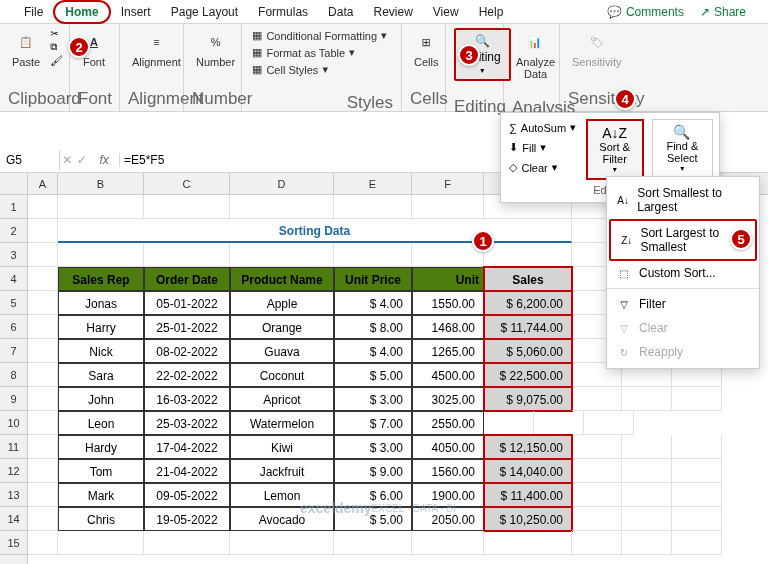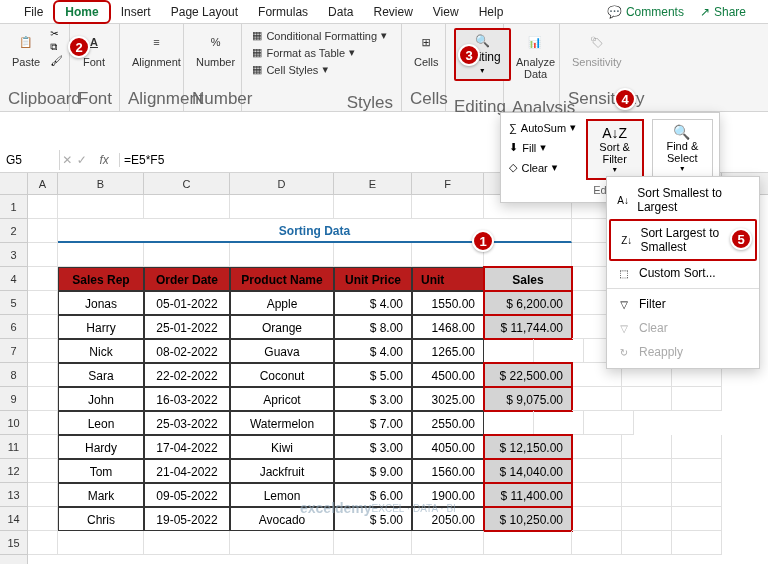--- a/index.html
+++ b/index.html
@@ -1,19 +1,19 @@
 <!DOCTYPE html>
 <html><head>
 <meta charset="utf-8">
 <style>
 * { box-sizing: border-box; margin: 0; padding: 0; font-family: 'Segoe UI', Arial, sans-serif; }
 body { background: #fff; width: 768px; height: 564px; overflow: hidden; position: relative; font-size: 12px; }
 .menubar { display: flex; background: #fff; border-bottom: 1px solid #d4d4d4; height: 24px; align-items: center; padding: 0 14px; }
 .menubar .tab { padding: 3px 10px; cursor: pointer; color: #222; }
-.menubar .tab.active { border: 2px solid #c00000; border-radius: 6px; background: #fff; font-weight: 600; color: #107c41; }
+.menubar .tab.active { border: 2px solid #c00000; border-radius: 12px; background: #fff; font-weight: 600; color: #107c41; }
 .menubar .spacer { flex: 1; }
 .menubar .right-btn { padding: 2px 8px; color: #107c41; display: flex; align-items: center; gap: 4px; }
 .ribbon { display: flex; border-bottom: 1px solid #d4d4d4; height: 88px; background: #f5f5f5; position: relative; }
 .rgroup { border-right: 1px solid #d4d4d4; padding: 4px 8px 2px 8px; display: flex; flex-direction: column; justify-content: space-between; }
 .rgroup .label { text-align: right; font-size: 17px; color: #666; margin-top: 16px; }
 .rgroup .items { display: flex; gap: 6px; align-items: flex-start; flex: 1; }
 .ritem { display: flex; flex-direction: column; align-items: center; gap: 2px; padding: 2px 4px; font-size: 11px; color: #333; }
 .ritem .icon-lg { width: 24px; height: 24px; display: flex; align-items: center; justify-content: center; }
 .styles-col { display: flex; flex-direction: column; gap: 2px; font-size: 11px; color: #333; }
 .styles-col div { display: flex; align-items: center; gap: 4px; padding: 1px 2px; }
@@ -25,21 +25,21 @@
 .sheet { display: flex; height: calc(100% - 138px); overflow: hidden; }
 .rowhdrs { width: 28px; background: #f0f0f0; border-right: 1px solid #ccc; }
 .rowhdrs div { height: 24px; border-bottom: 1px solid #ccc; text-align: center; font-size: 11px; line-height: 24px; color: #333; }
 .rowhdrs .colhdr-row { height: 22px; }
 .grid { flex: 1; position: relative; }
 .colhdrs { display: flex; height: 22px; background: #f0f0f0; border-bottom: 1px solid #ccc; }
 .colhdrs div { border-right: 1px solid #ccc; text-align: center; font-size: 11px; line-height: 22px; color: #333; }
 .datarow { display: flex; height: 24px; }
 .datarow > div { border-right: 1px solid #e0e0e0; border-bottom: 1px solid #e0e0e0; padding: 0 4px; line-height: 24px; font-size: 12px; overflow: hidden; white-space: nowrap; }
 .title-cell { color: #1f6aa5; font-weight: 600; text-align: center; border-bottom: 2px solid #1f6aa5 !important; }
-.th { background: #b91c1c; font-weight: 700; text-align: center; border: 1px solid #333 !important; }
+.th { background: #4d7c0f; font-weight: 700; text-align: center; border: 1px solid #333 !important; }
 .td { background: #fff; border: 1px solid #333 !important; text-align: center; }
 .td.num { text-align: right; padding-right: 8px; }
 .td.cur { text-align: right; padding-right: 8px; }
 .sel-col { background: #d4d4d4 !important; outline: 2px solid #c00000; outline-offset: -1px; }
 .callout { position: absolute; width: 22px; height: 22px; background: #c00000; border-radius: 50%; color: #fff; font-weight: 700; font-size: 13px; display: flex; align-items: center; justify-content: center; z-index: 100; border: 2px solid #fff; box-shadow: 0 1px 3px rgba(0,0,0,0.3); }
 .popup { position: absolute; background: #fff; border: 1px solid #ccc; box-shadow: 0 4px 12px rgba(0,0,0,0.2); z-index: 50; }
 .popup1 { top: 112px; left: 500px; width: 220px; padding: 6px; }
 .popup1 .prow { display: flex; gap: 8px; }
 .popup1 .pcol { display: flex; flex-direction: column; gap: 3px; font-size: 11px; }
 .popup1 .pcol div { display: flex; align-items: center; gap: 4px; padding: 2px; }
@@ -255,21 +255,21 @@
         <div class="cH"></div>
         <div class="cI"></div>
         <div class="cJ"></div>
       </div>
     <div class="datarow">
         <div class="cA"></div>
       <div class="cB th">Sales Rep</div>
       <div class="cC th">Order Date</div>
       <div class="cD th">Product Name</div>
       <div class="cE th">Unit Price</div>
-      <div class="cF th" style="text-align:left;padding-left:8px">Unit</div>
+      <div class="cF th" style="text-align:right;padding-left:8px">Unit</div>
       <div class="cG th sel-col">Sales</div>
       <div class="cH"></div>
         <div class="cI"></div>
         <div class="cJ"></div>
     </div>
     <div id="data-rows">
         <div class="datarow">
           <div class="cA"></div>
     <div class="cB td">Jonas</div>
     <div class="cC td">05-01-2022</div>
@@ -293,20 +293,21 @@
           <div class="cI"></div>
           <div class="cJ"></div>
         </div>
         <div class="datarow">
           <div class="cA"></div>
     <div class="cB td">Nick</div>
     <div class="cC td">08-02-2022</div>
     <div class="cD td">Guava</div>
     <div class="cE td cur">$      4.00</div>
     <div class="cF td num">1265.00</div>
+    <div class="cG td cur sel-col">$    5,060.00</div>
     <div class="cH"></div>
           <div class="cI"></div>
           <div class="cJ"></div>
         </div>
         <div class="datarow">
           <div class="cA"></div>
     <div class="cB td">Sara</div>
     <div class="cC td">22-02-2022</div>
     <div class="cD td">Coconut</div>
     <div class="cE td cur">$      5.00</div>

